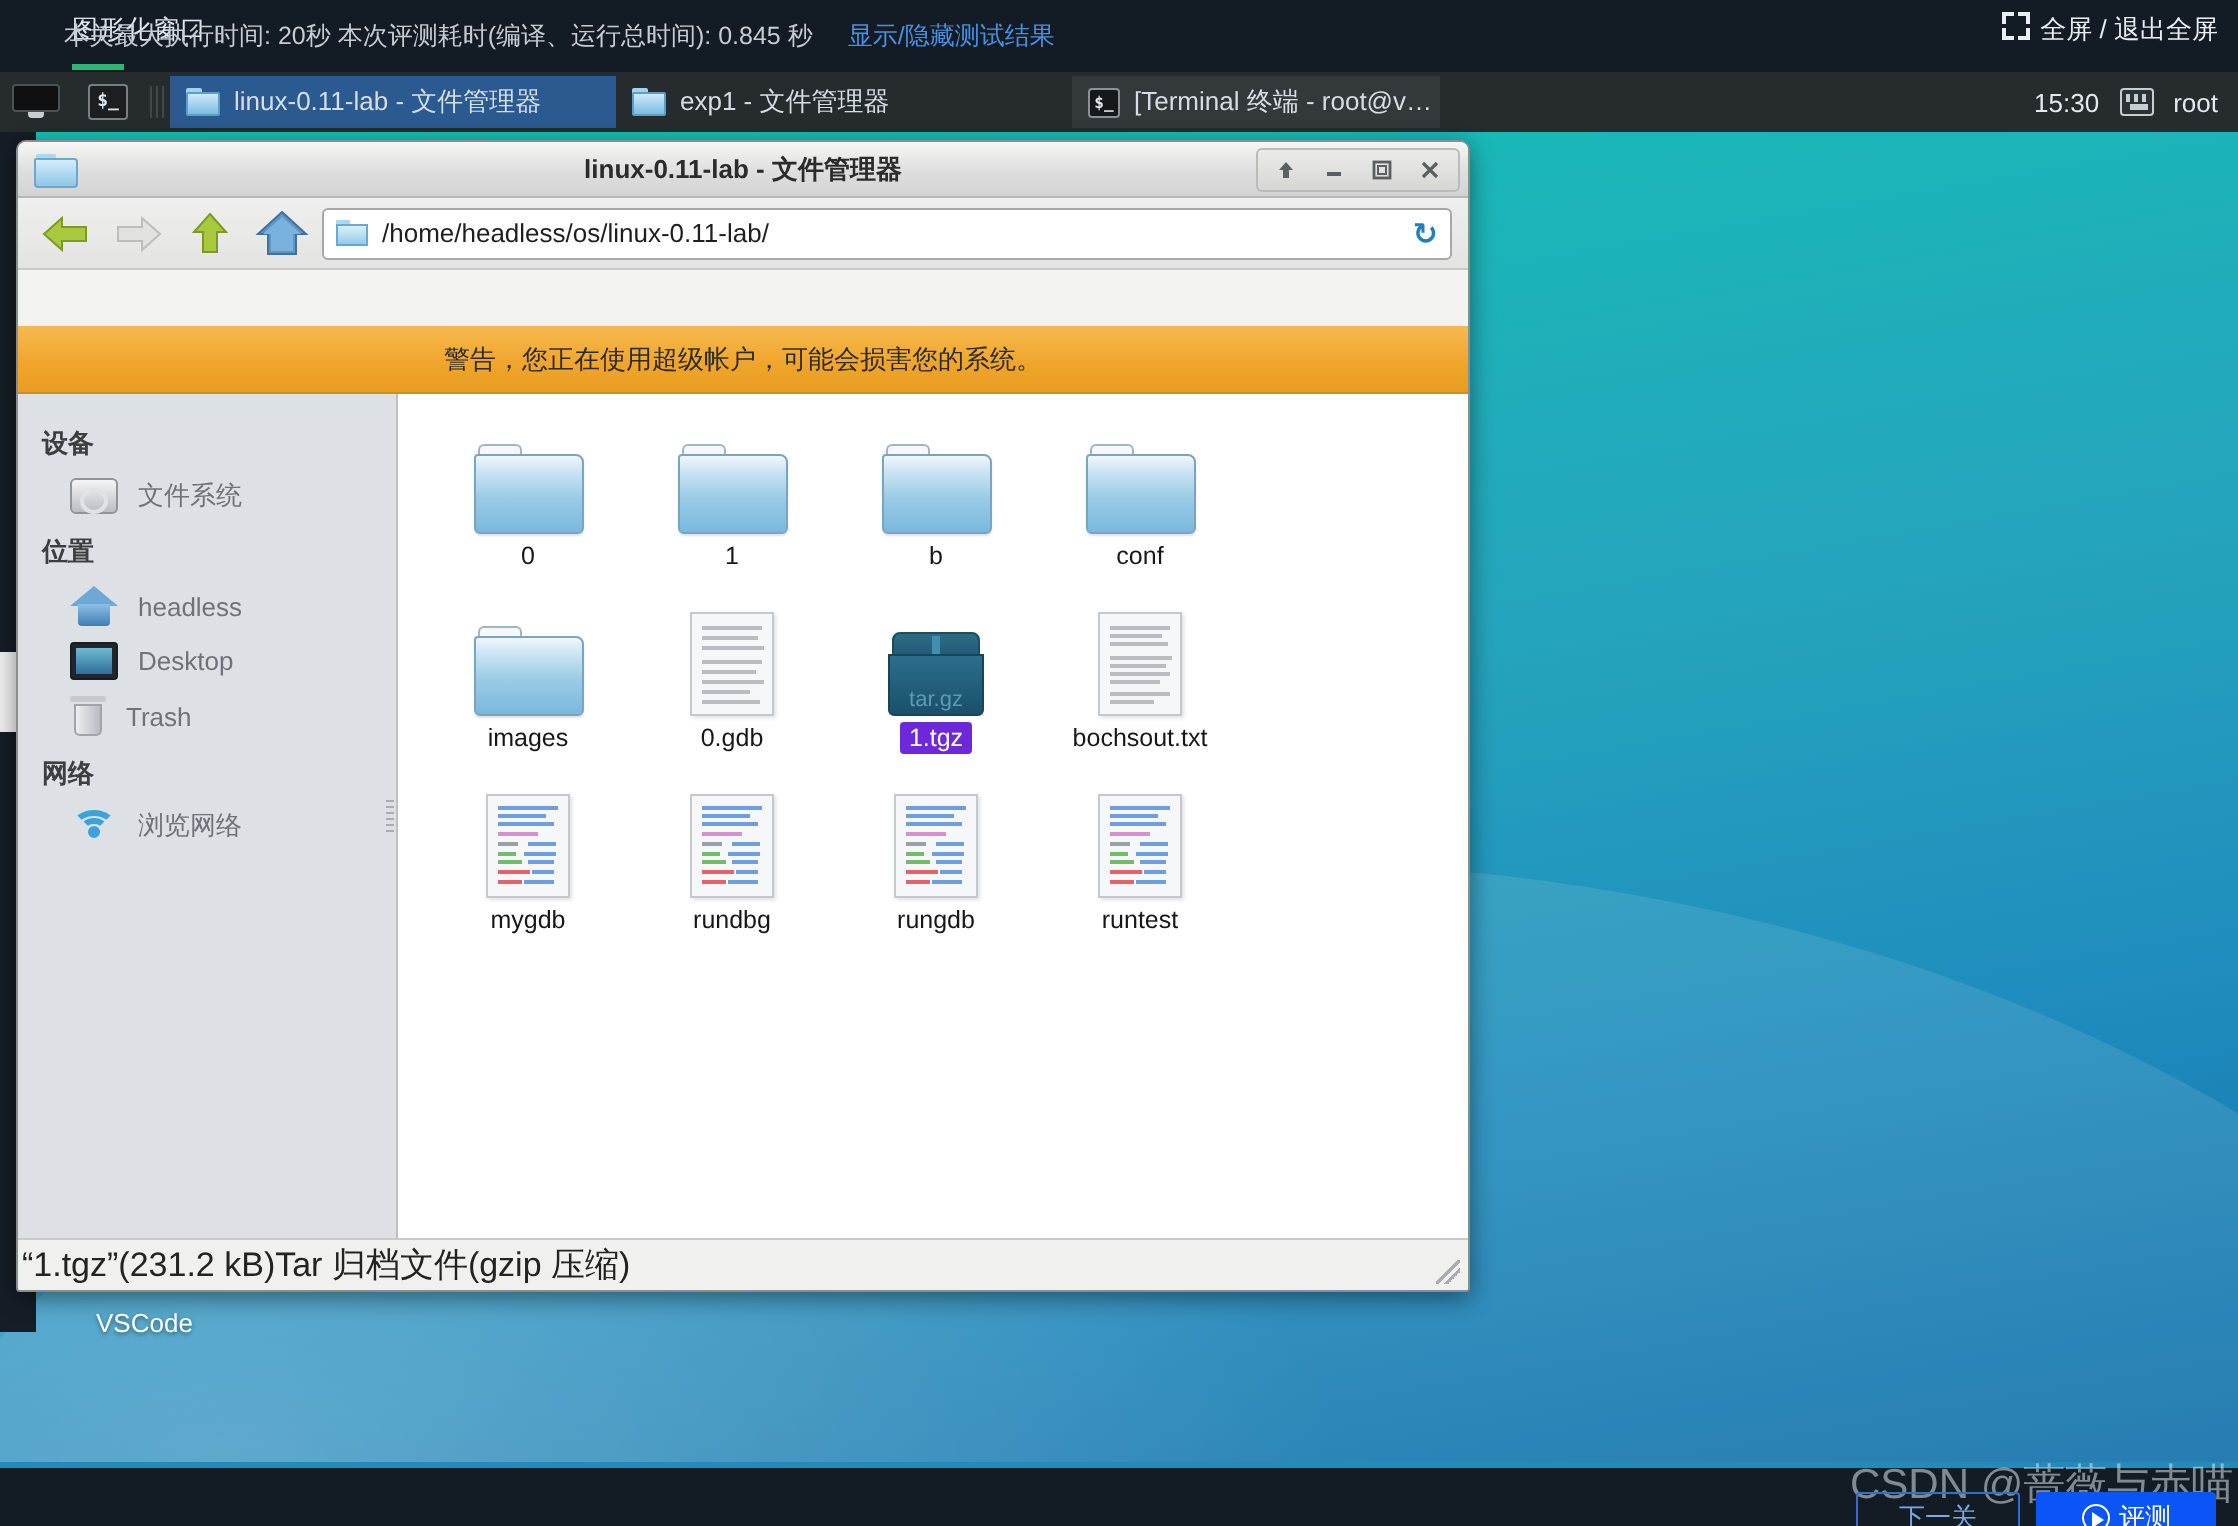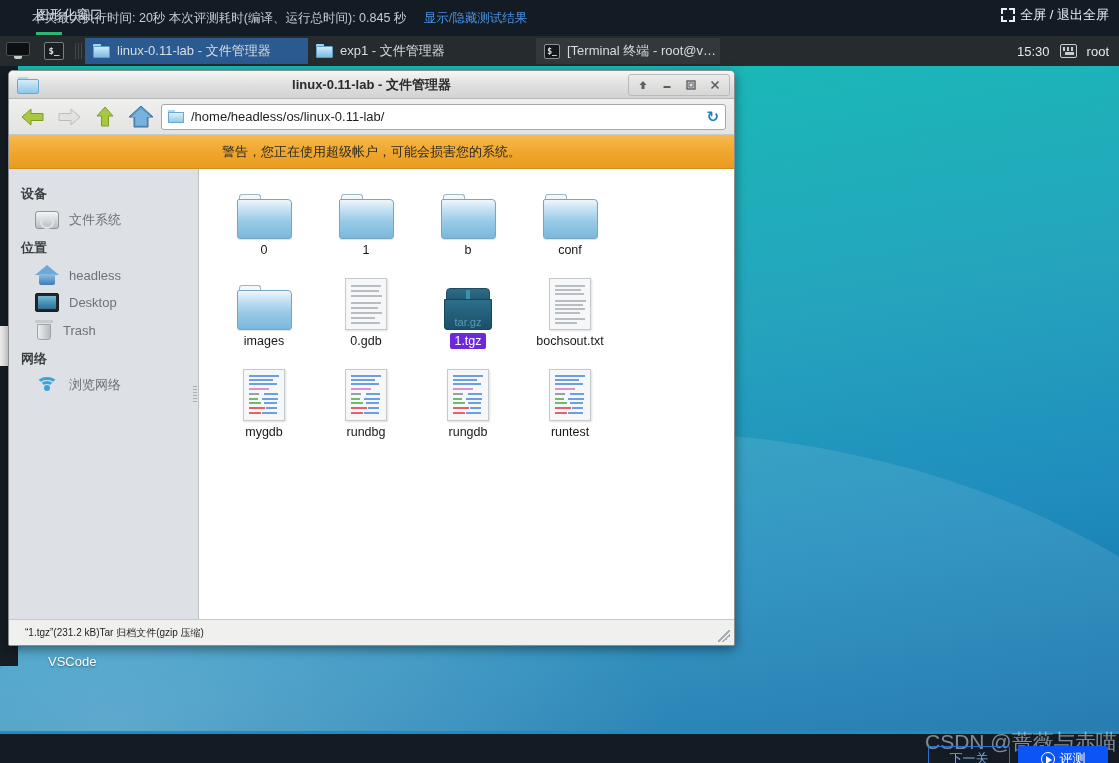--- a/index.html
+++ b/index.html
@@ -16,21 +16,21 @@
     position: absolute; left: 0; top: 0; width: 1119px; height: 36px;
     background: #131c24;
   }
   .topbar-title {
     position: absolute; left: 36px; top: 6px;
     font-size: 13px; color: #dfe6ec; letter-spacing: .5px;
   }
   .fullscreen-ctl {
     position: absolute; right: 10px; top: 6px;
     font-size: 13px; color: #e8eef3;
-    display: flex; align-items: center; gap: 5px;
+    display: flex; align-items: flex-start; gap: 5px;
   }
   .fs-icon { display: inline-block; width: 14px; height: 14px; position: relative; }
   .fs-icon i { position: absolute; width: 6px; height: 6px; border-color: #e8eef3; border-style: solid; border-width: 0; }
   .fs-icon i:nth-child(1) { left: 0; top: 0; border-left-width: 2px; border-top-width: 2px; }
   .fs-icon i:nth-child(2) { right: 0; top: 0; border-right-width: 2px; border-top-width: 2px; }
   .fs-icon i:nth-child(3) { left: 0; bottom: 0; border-left-width: 2px; border-bottom-width: 2px; }
   .fs-icon i:nth-child(4) { right: 0; bottom: 0; border-right-width: 2px; border-bottom-width: 2px; }
 
   
   .taskbar {
@@ -153,21 +153,21 @@
   .path-ico { width: 16px; height: 13px; position: relative; flex: 0 0 auto; }
   .path-ico .tab { position: absolute; left: 0; top: 0; width: 7px; height: 2px; background: #a9d8f2; }
   .path-ico .body { position: absolute; left: 0; top: 2px; width: 16px; height: 11px; background: linear-gradient(#dcf0fb, #93cbe9); border: 1px solid #6aa8cd; }
   .reload { position: absolute; right: 6px; top: 3px; color: #1f7fbf; font-size: 15px; font-weight: bold; }
 
   .warnbar {
     flex: 0 0 34px; height: 34px;
     background: linear-gradient(#f6ba4e, #efa42a 60%, #e99c22);
     border-bottom: 1px solid #d08f1d;
     display: flex; align-items: center; justify-content: center;
-    font-size: 13px; color: #2d2b24;
+    font-size: 13px; color: #2d2b24; margin-top: 28px;
   }
 
   .fmbody { flex: 1 1 auto; display: flex; min-height: 0; background: #e6e8eb; }
 
   .sidebar {
     width: 190px; flex: 0 0 190px; background: #dde0e5;
     border-right: 1px solid #bcc0c5; padding-top: 10px;
     font-size: 13px; position: relative; overflow: hidden;
   }
   .side-head { padding: 6px 0 4px 12px; font-weight: bold; color: #3c3f42; font-size: 13px; }
@@ -228,21 +228,21 @@
   .tgz-ico .boxb { position: absolute; left: 0; top: 11px; width: 48px; height: 31px;
     background: linear-gradient(#2b6e8c, #1b5068); border: 1px solid #17455a; border-radius: 0 0 3px 3px; }
   .tgz-ico .slot { position: absolute; left: 22px; top: 2px; width: 4px; height: 11px; background: #3e8fb0; }
   .tgz-ico .txt { position: absolute; left: 0; right: 0; bottom: 2px; text-align: center;
     font-size: 11px; color: #5d9bb5; font-family: "Liberation Sans", sans-serif; }
   .cursor-arrow { position: absolute; left: 30px; top: 28px; width: 18px; height: 22px; }
 
   .statusbar {
     flex: 0 0 26px; height: 26px; background: #f0f0ef;
     border-top: 1px solid #c9c9c8; display: flex; align-items: center;
-    padding: 0 16px; font-size: 10px; color: #232323; position: relative;
+    padding: 0 2px; font-size: 17px; color: #232323; position: relative;
   }
   .grip { position: absolute; right: 4px; bottom: 3px; width: 12px; height: 12px;
     background: linear-gradient(135deg, transparent 45%, #a9adb1 45%, #a9adb1 55%, transparent 55%),
                 linear-gradient(135deg, transparent 65%, #a9adb1 65%, #a9adb1 75%, transparent 75%); }
 
   
   .bottombar {
     position: absolute; left: 0; top: 731px; width: 1119px; height: 32px;
     background: #131c24; border-top: 3px solid #1f8cbd;
   }

